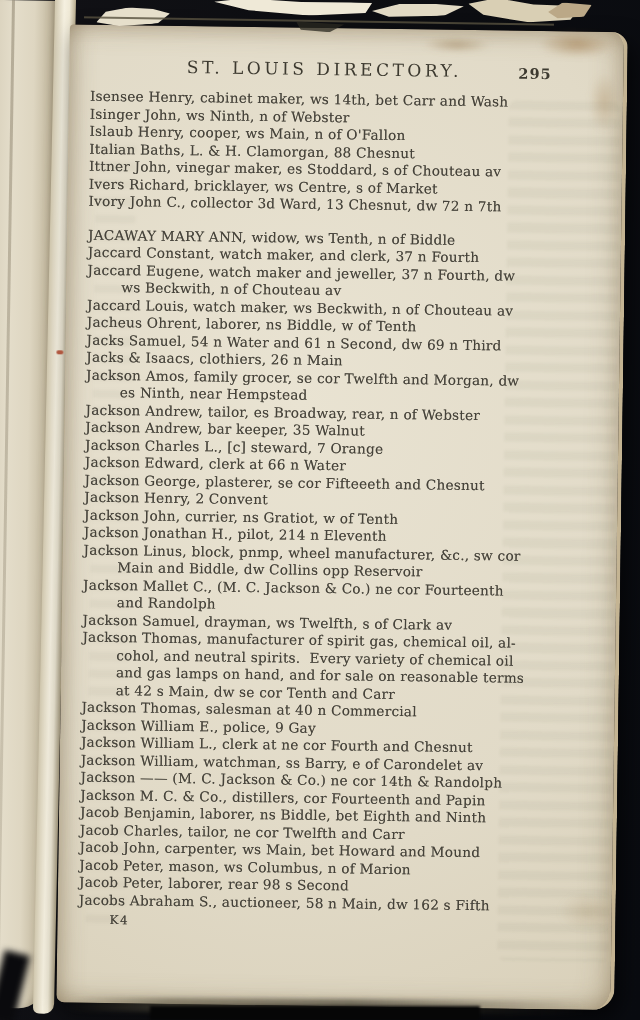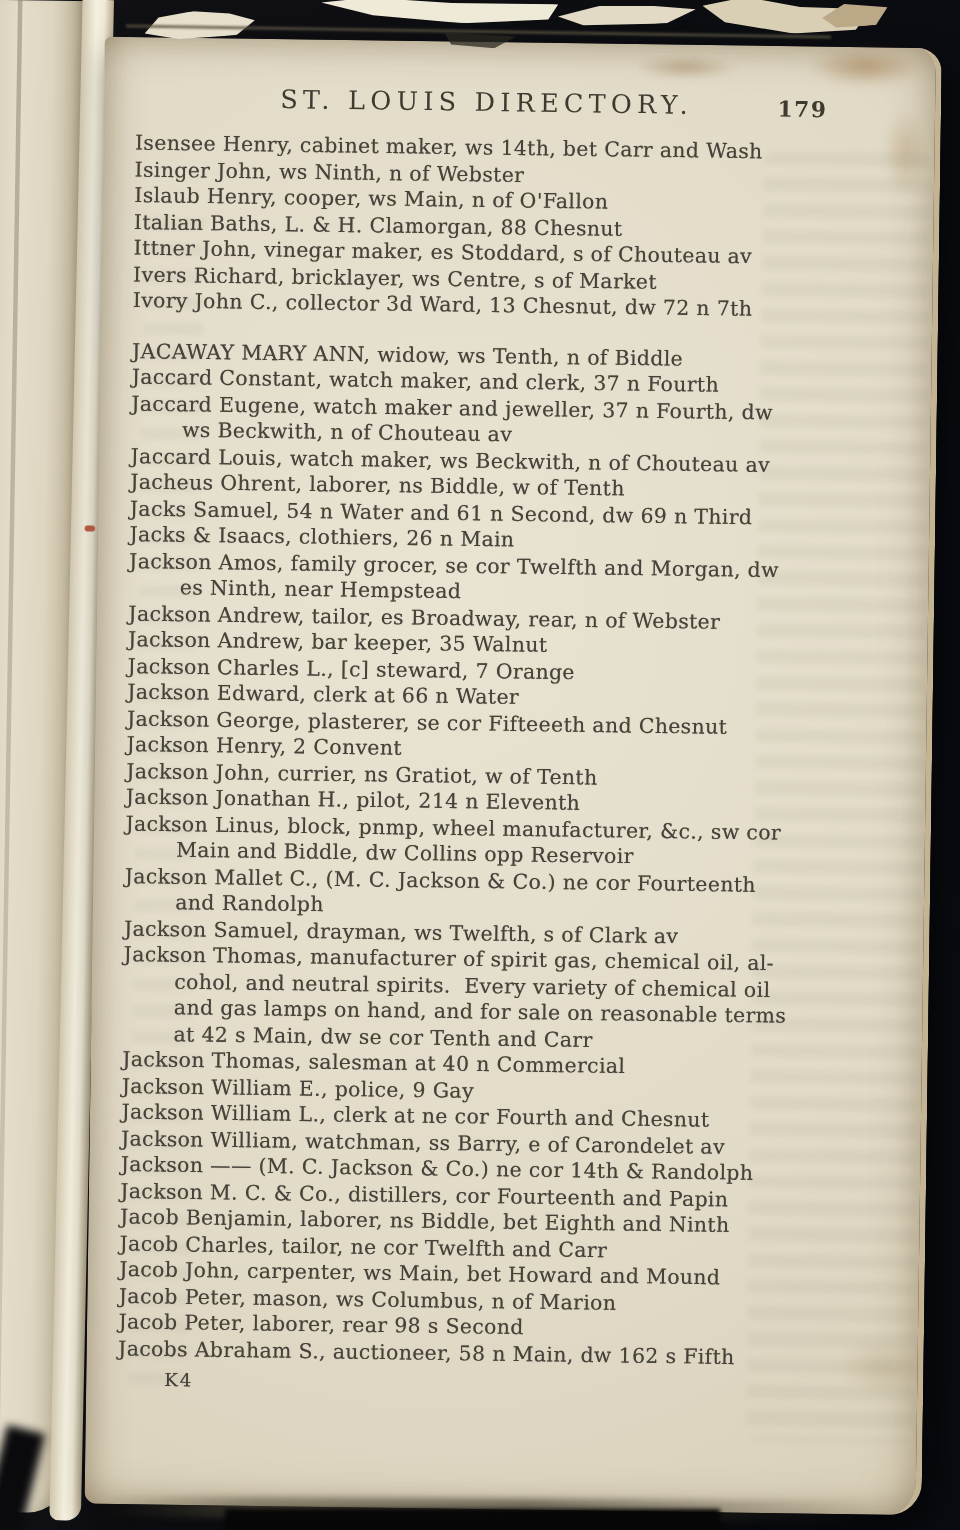--- a/index.html
+++ b/index.html
@@ -131,21 +131,21 @@
 <div class="abs page">
   <div class="abs ghost"></div>
   <div class="abs ghost2"></div>
   <div class="abs stain stain-a"></div>
   <div class="abs stain stain-b"></div>
   <div class="abs stain stain-c"></div>
   <div class="abs stain stain-d"></div>
   <div class="abs speck"></div>
 
   <div class="abs hdr-title">ST. LOUIS DIRECTORY.</div>
-  <div class="abs hdr-num">179</div>
+  <div class="abs hdr-num">295</div>
 
   <div class="abs listing">
 
   <div class="dir-section">
         <div class="dir-line">Isensee Henry, cabinet maker, ws 14th, bet Carr and Wash</div>
         <div class="dir-line">Isinger John, ws Ninth, n of Webster</div>
         <div class="dir-line">Islaub Henry, cooper, ws Main, n of O'Fallon</div>
         <div class="dir-line">Italian Baths, L. &amp; H. Clamorgan, 88 Chesnut</div>
         <div class="dir-line">Ittner John, vinegar maker, es Stoddard, s of Chouteau av</div>
         <div class="dir-line">Ivers Richard, bricklayer, ws Centre, s of Market</div>

